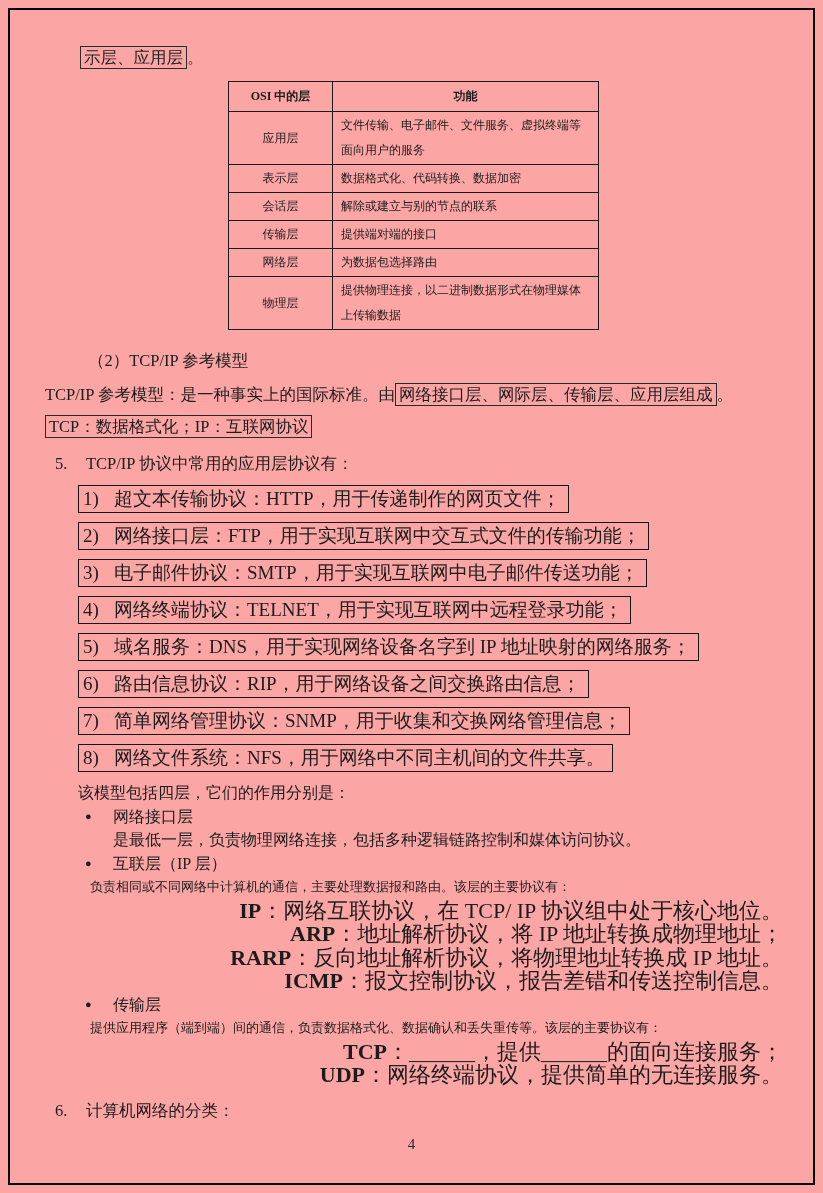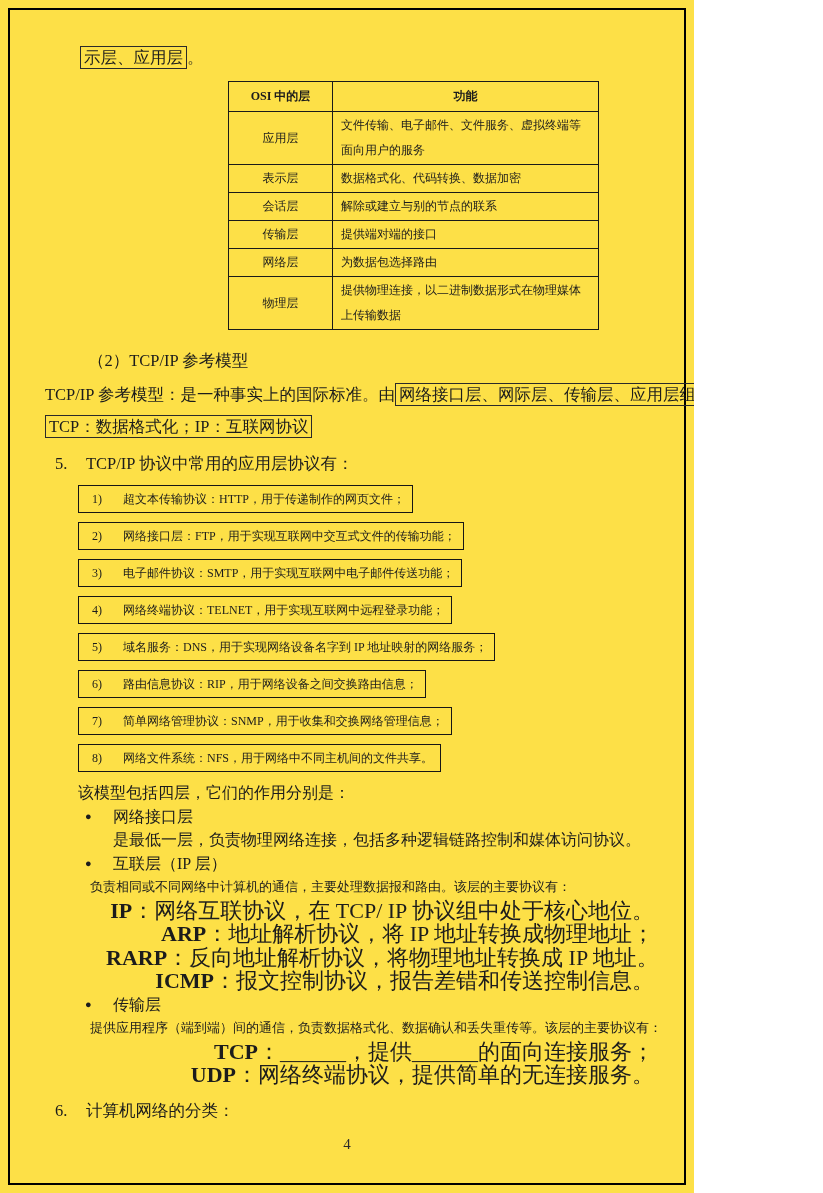--- a/index.html
+++ b/index.html
@@ -1,19 +1,19 @@
 <!DOCTYPE html>
 <html><head>
 <meta charset="utf-8">
 <style>
   html,body{margin:0;padding:0;background:#ffffff;}
   .page{
     position:relative;
-    width:694px;height:1193px;
-    background:#fde047;
+    width:823px;height:1193px;
+    background:#fca5a5;
     color:#1c1c1c;
     font-family:"Liberation Serif","DejaVu Serif",serif;
     font-size:16px;
     overflow:hidden;
   }
   .frame{
     position:absolute;top:8px;left:8px;right:8px;bottom:8px;
     border:2px solid #000;
     pointer-events:none;
   }
@@ -46,23 +46,23 @@
   .h2{margin:20px 0 0 43px;font-size:16.5px;line-height:22px;}
   .rich{margin:7px 0 0 0;width:737px;font-size:16.5px;line-height:32px;text-align:left;}
   
   .numitem{margin:10px 0 0 10px;font-size:16.5px;line-height:22px;}
   .numitem .no{display:inline-block;width:31px;}
   
   .protos{margin:10px 0 0 33px;}
   .pbox{
     display:table;
     border:1.5px solid #161616;
-    padding:2px 7px 2px 13px;
+    padding:2px 7px 2px 4px;
     margin:0 8px 9px 0;
-    font-size:12px;
+    font-size:19px;
     line-height:22px;
     white-space:nowrap;
   }
   .pbox .pno{display:inline-block;min-width:18px;margin-right:13px;}
   
   .plain{margin:4px 0 0 33px;font-size:16px;line-height:23.5px;white-space:nowrap;}
   .brow{margin:0 0 0 40px;font-size:16px;line-height:23.5px;white-space:nowrap;}
   .brow .blt{display:inline-block;width:28px;font-size:11px;vertical-align:2px;}
   .blt::before{content:"\25CF";}
   .l-desc{margin:0 0 0 68px;font-size:16px;line-height:23.5px;white-space:nowrap;}

